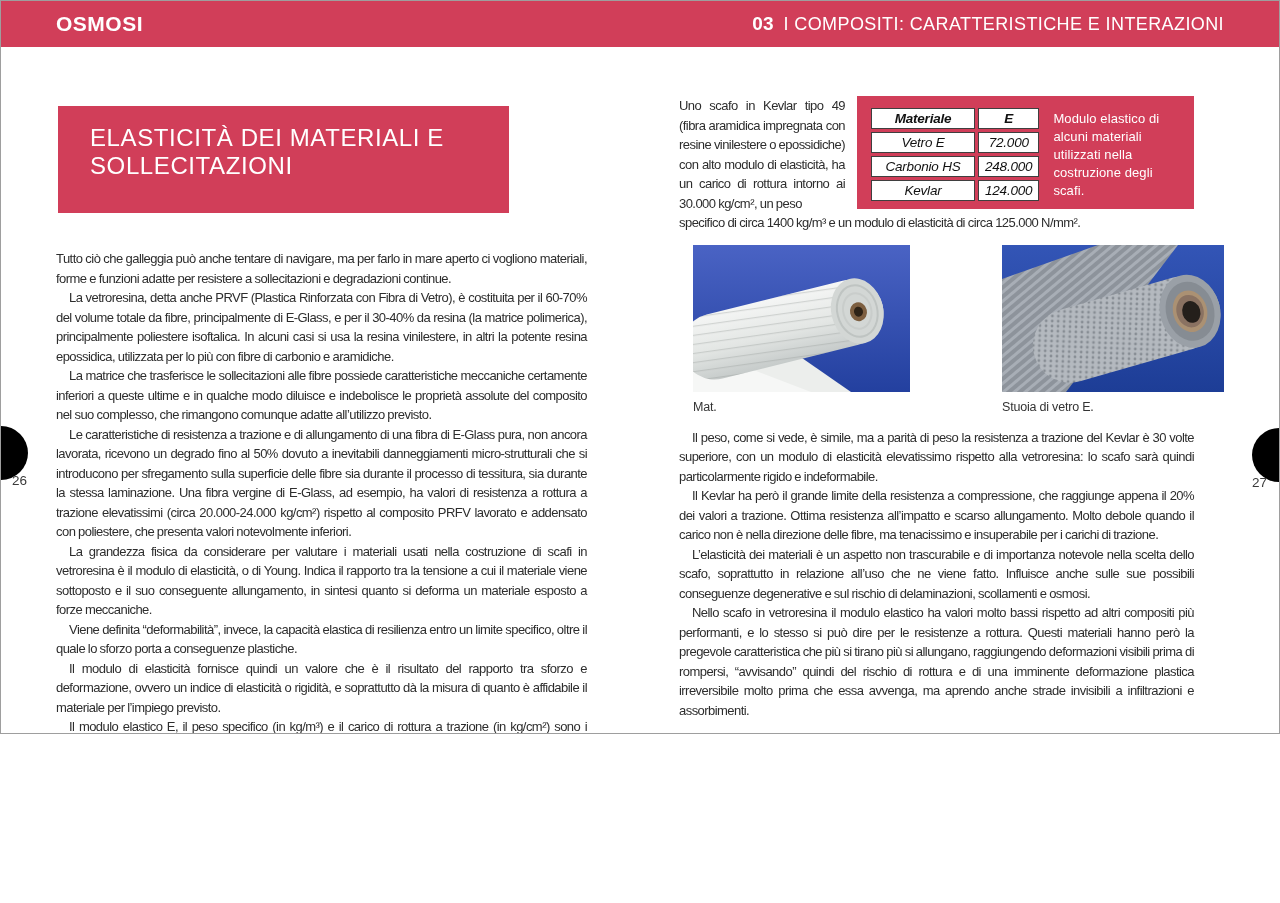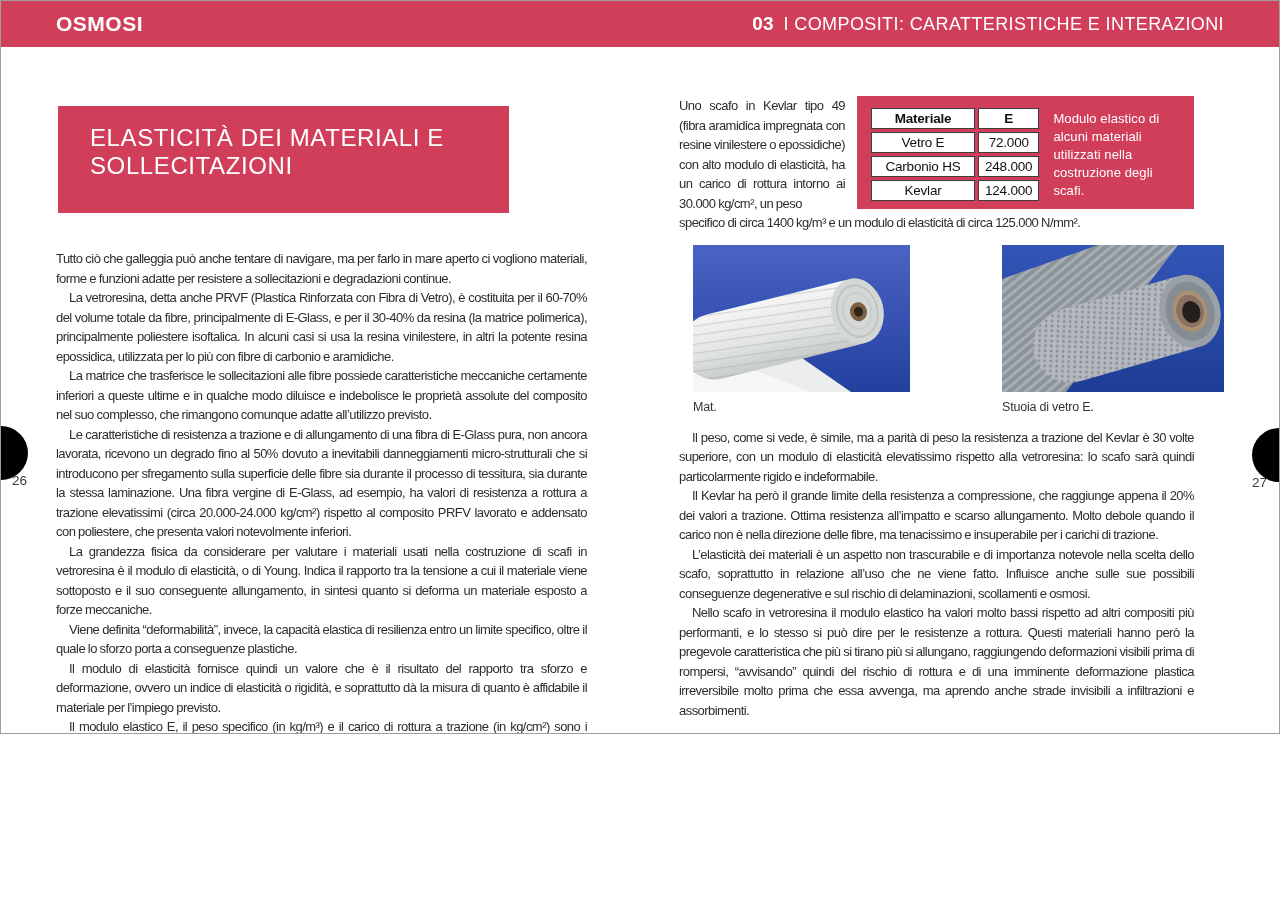--- a/index.html
+++ b/index.html
@@ -48,21 +48,21 @@
 
   .red-box {
     flex:none; margin-left:12px; width:337px; height:113px;
     background:var(--accent); padding:12px 10px 12px 14px;
     display:flex; align-items:flex-start;
   }
   .mat-table { border-collapse:separate; border-spacing:3px; margin:-3px; flex:none; }
   .mat-table th, .mat-table td {
     background:#fff; border:1px solid #3f3f3f; text-align:center;
     font-size:13.5px; letter-spacing:-.2px; color:#111;
-    padding:0 6px; height:21px;
+    padding:0 6px; height:21px;font-style:italic;
   }
   .mat-table th { font-weight:bold; }
   .mat-table .col-mat { min-width:104px; }
   .mat-table .col-e { min-width:56px; }
   .box-caption { color:#fff; font-size:13px; line-height:18px; margin:2px 0 0 14px; letter-spacing:.1px; }
 
   .figures { display:flex; margin-top:12px; }
   .figure:first-child { margin-left:14px; }
   .figure + .figure { margin-left:68px;padding-left:24px; }
   .figure svg { display:block; }

